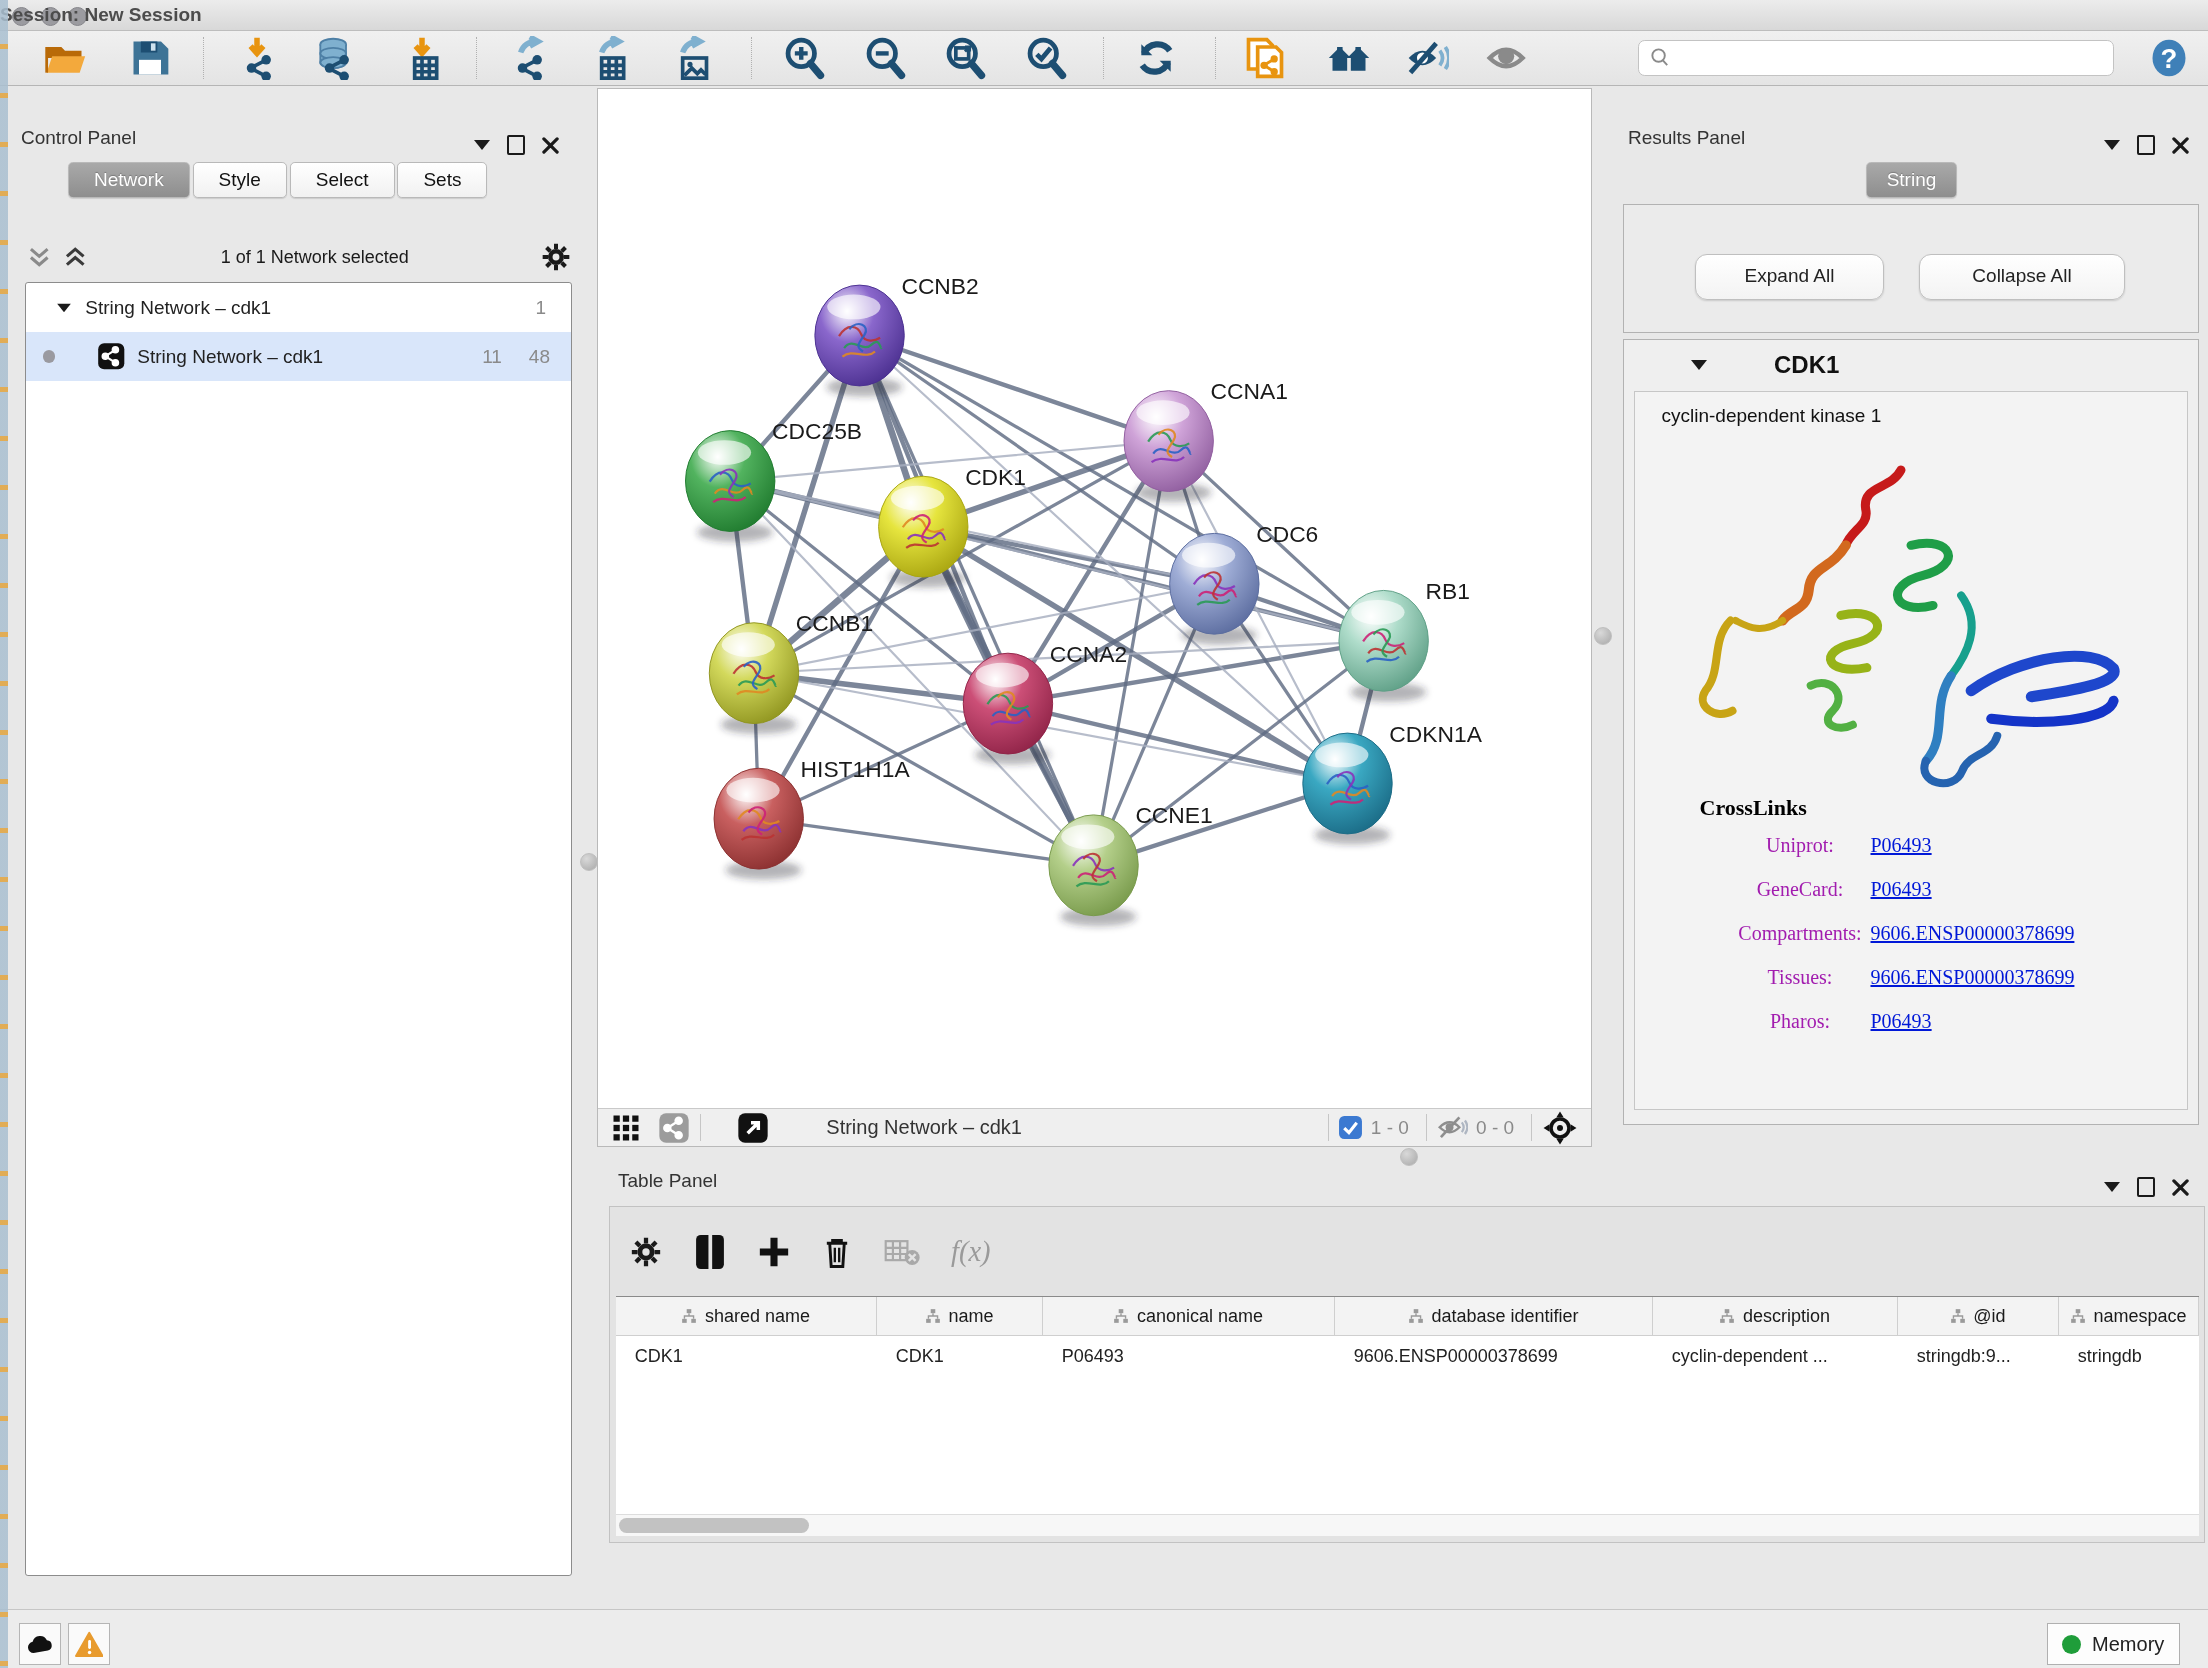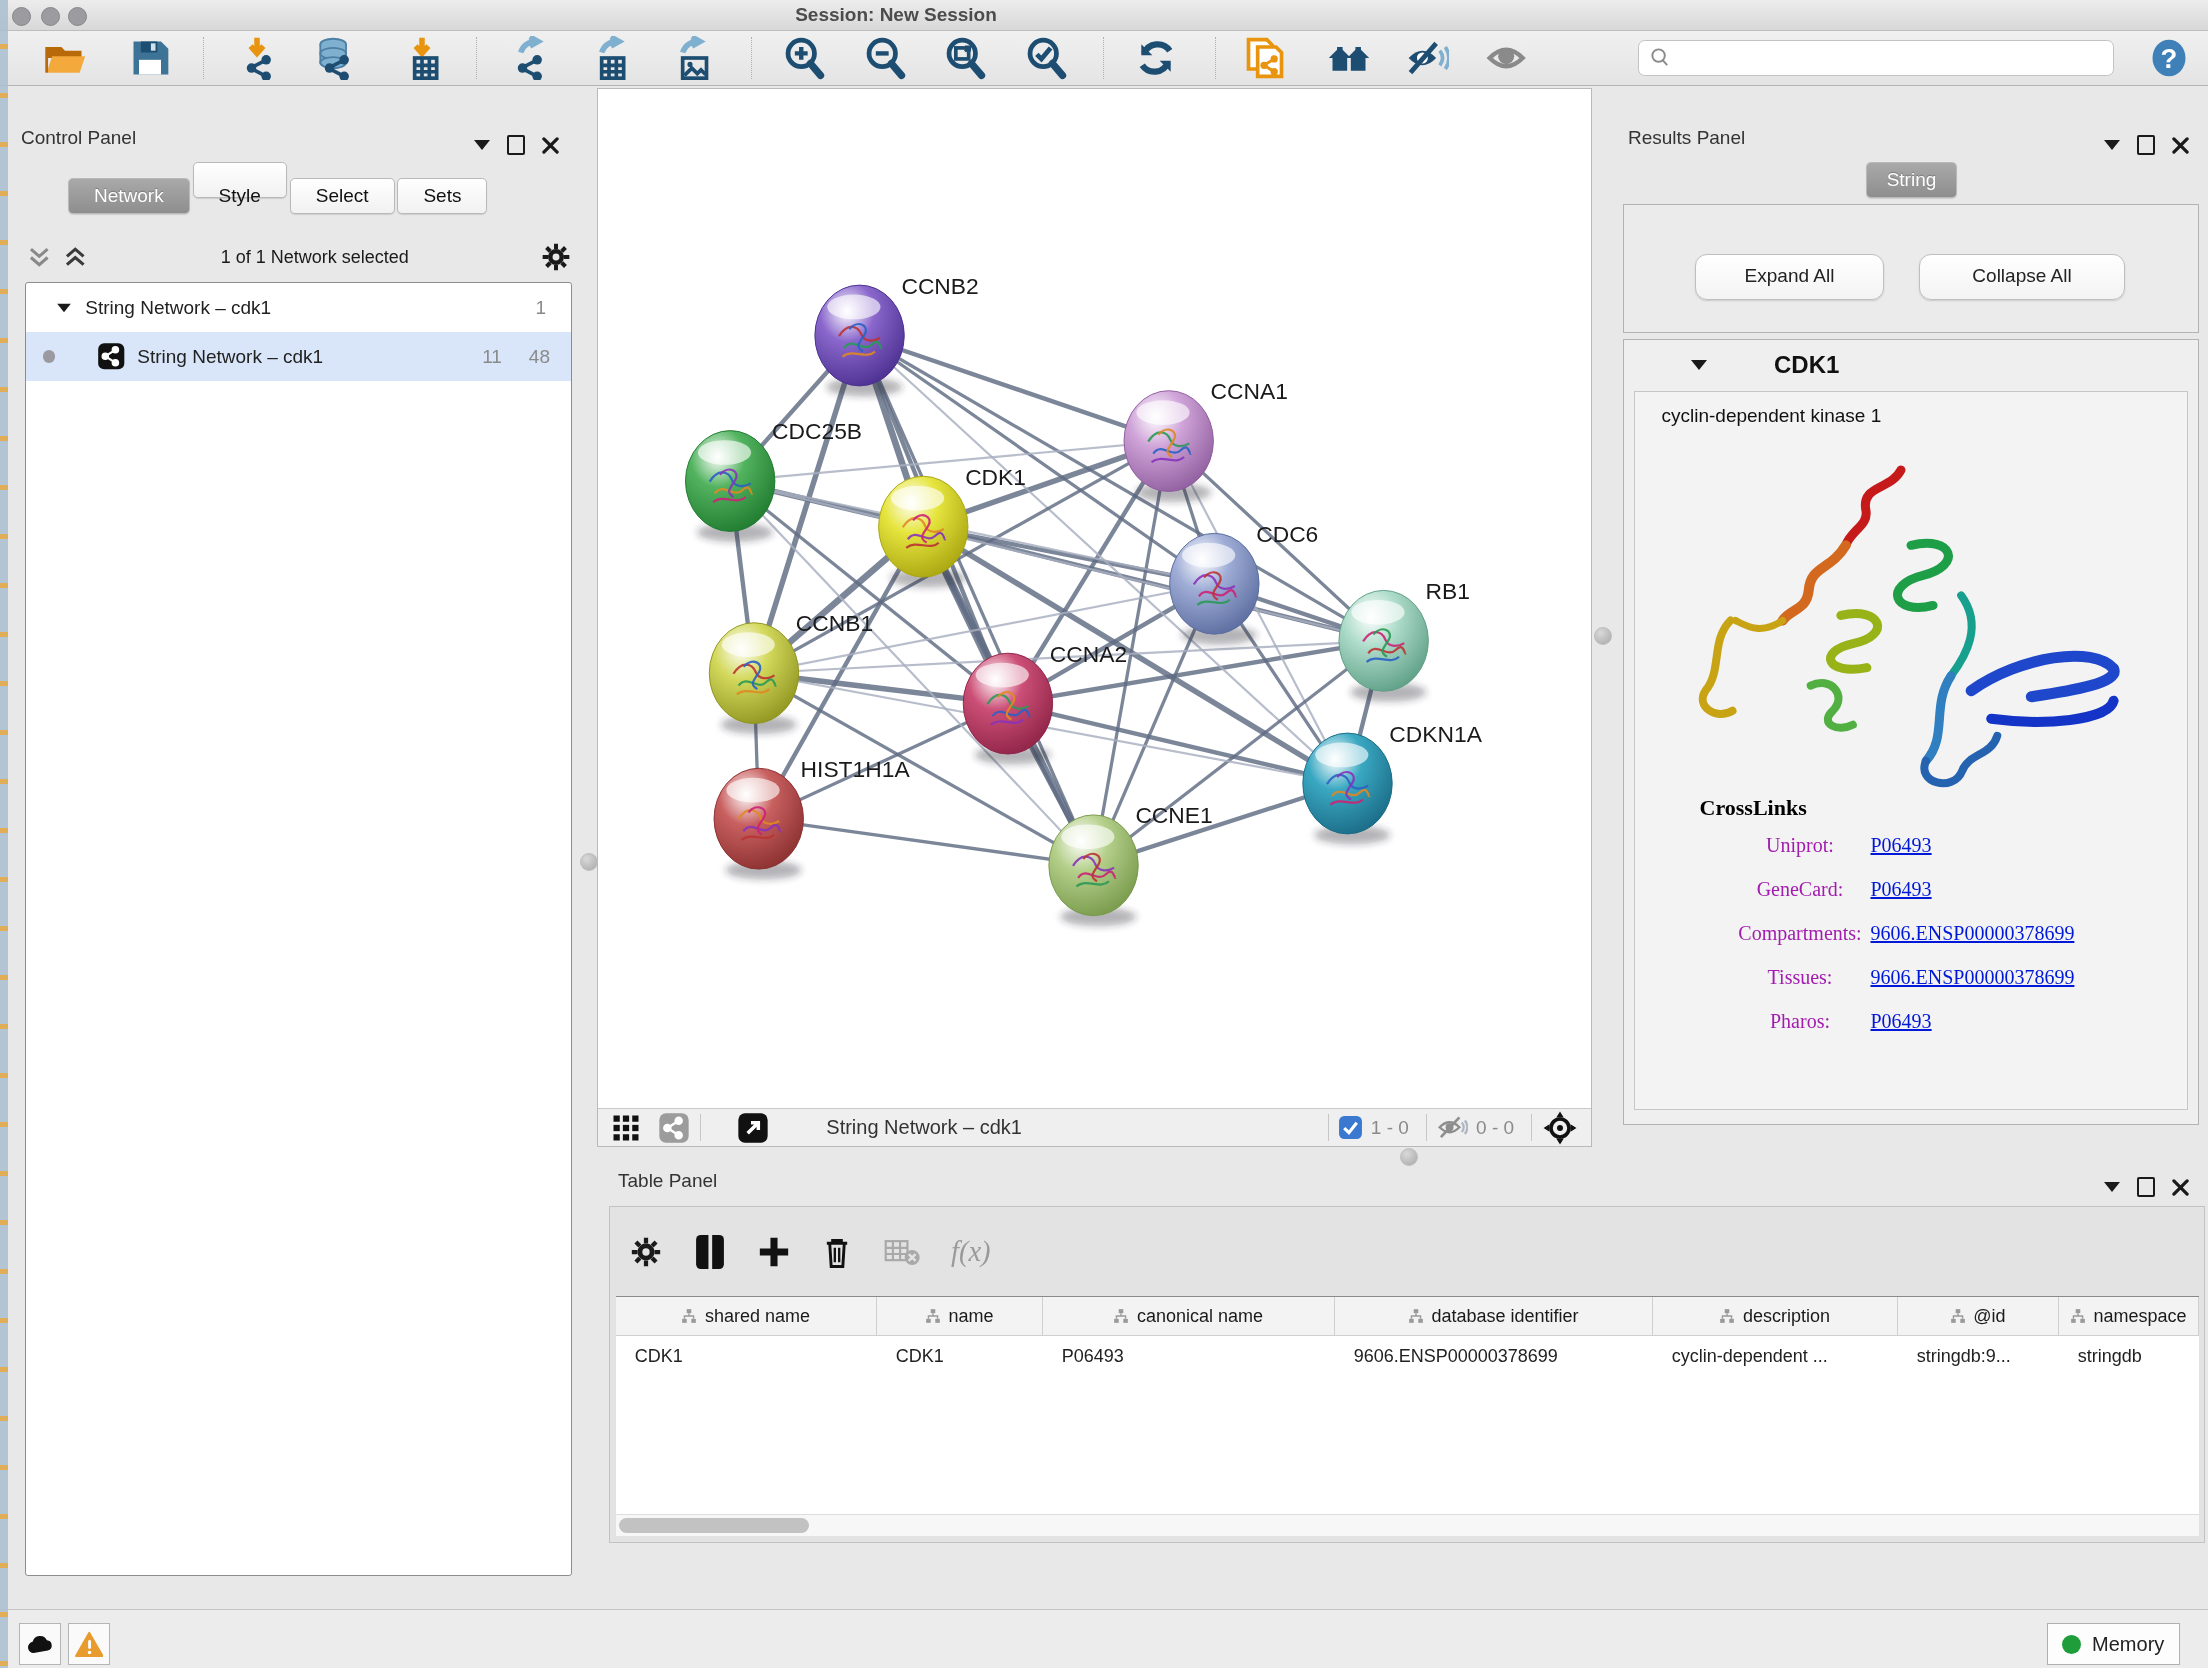--- a/index.html
+++ b/index.html
@@ -4,21 +4,21 @@
 <style>
   html,body{margin:0;padding:0;background:#dcdcdc;}
   #app{position:relative;width:2208px;height:1668px;background:#e8e8e8;overflow:hidden;
        font-family:"Liberation Sans",sans-serif;color:#222;}
   .abs{position:absolute;}
   
   #titlebar{left:0;top:0;width:2208px;height:30px;background:linear-gradient(#ececec,#d8d8d8);
             border-bottom:1px solid #bdbdbd;}
   .light{position:absolute;top:6.7px;width:17px;height:17px;border-radius:50%;
          background:#9b9ba0;border:1px solid #86868b;}
-  #win-title{left:0;top:3.8px;width:1792px;text-align:center;font-size:19px;font-weight:bold;color:#4c4c4c;}
+  #win-title{left:0;top:3.8px;width:1792px;font-size:19px;font-weight:bold;color:#4c4c4c;}
   
   #toolbar{left:0;top:31px;width:2208px;height:54px;background:linear-gradient(#f0f0f0,#e4e4e4);
            border-bottom:1px solid #b5b5b5;}
   .tbicon{position:absolute;top:4.8px;width:44px;height:44px;transform:translateX(-50%);cursor:pointer;}
   .tbsep{position:absolute;top:5.7px;width:0;height:42px;border-left:1.9px dotted #b0b0b0;}
   #search-box{left:1638px;top:8.6px;width:476px;height:36px;background:#fff;border:1px solid #c3c3c3;
               border-radius:6.7px;display:flex;align-items:center;padding-left:9.5px;box-sizing:border-box;}
   #search-box input{border:none;outline:none;font-size:18px;width:418px;background:transparent;
                     font-family:"Liberation Sans",sans-serif;}
   
@@ -293,21 +293,21 @@
     </div>
 
   <div class="abs panel-title" id="cp-title">Control Panel</div>
   <div class="abs win-btns" style="left:474px;top:135px;">
     <span class="tri-down"></span>
     <span class="float-box"></span>
     <svg width="17" height="17" viewBox="0 0 18 18">
         <path d="M2 2 L16 16 M16 2 L2 16" stroke="#1a1a1a" stroke-width="3.4" stroke-linecap="round"></path>
       </svg>
   </div>
-  <div class="abs" id="cp-tabs"><span class="seg sel" style="padding: 0px 25px;">Network</span><span class="seg" style="padding: 16px 25px;">Style</span><span class="seg" style="padding: 0px 25px;">Select</span><span class="seg" style="padding: 0px 25px;">Sets</span></div>
+  <div class="abs" id="cp-tabs"><span class="seg sel" style="padding: 0px 25px;">Network</span><span class="seg" style="padding: 0px 25px;">Style</span><span class="seg" style="padding: 0px 25px;">Select</span><span class="seg" style="padding: 0px 25px;">Sets</span></div>
   <div class="abs" id="cp-gearbar">
     <svg width="28.5" height="25" viewBox="0 0 24 20">
         <path d="M5 3 l7 6 7-6 M5 10 l7 6 7-6" fill="none" stroke="#8a8a8a" stroke-width="2.6"></path>
       </svg>
     <svg width="28.5" height="25" viewBox="0 0 24 20" style="margin-left:7.6px">
         <path d="M5 9 l7-6 7 6 M5 16 l7-6 7 6" fill="none" stroke="#3a3a3a" stroke-width="2.6"></path>
       </svg>
     <span id="cp-status">1 of 1 Network selected</span>
     <svg width="32" height="32" viewBox="0 0 24 24">
       <g fill="#1a1a1a">

